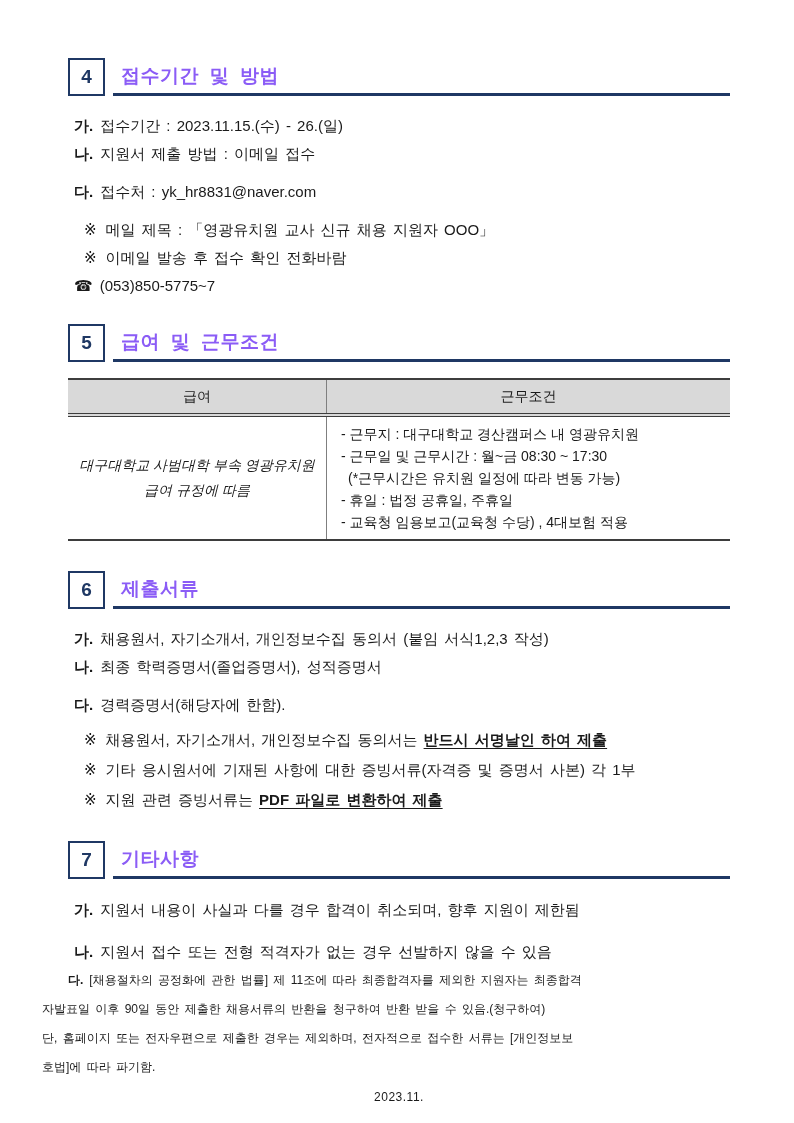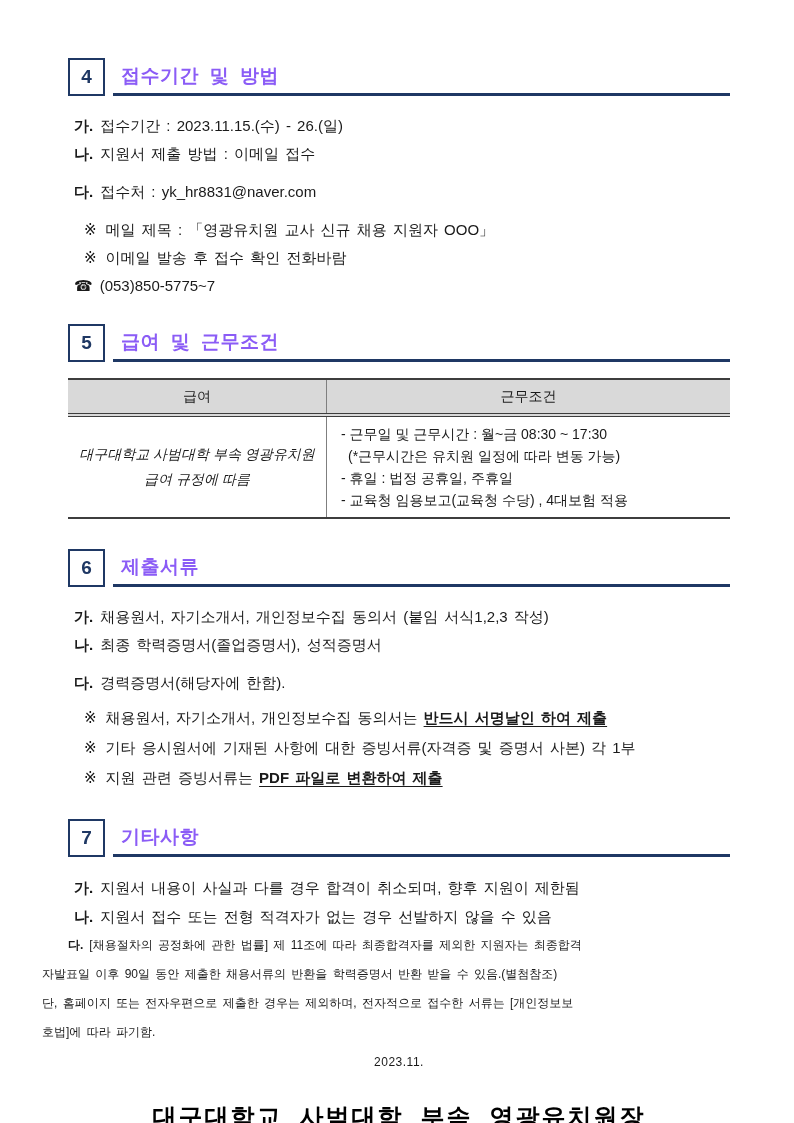--- a/index.html
+++ b/index.html
@@ -123,20 +123,21 @@
       <div class="t-row head">
         <div class="t-c1">급여</div>
         <div class="t-c2">근무조건</div>
       </div>
       <div class="t-row body">
         <div class="t-c1">
           <div>대구대학교 사범대학 부속 영광유치원</div>
           <div>급여 규정에 따름</div>
         </div>
         <div class="t-c2">
+          <div class="cond-line">- 근무지 : 대구대학교 경산캠퍼스 내 영광유치원</div>
           <div class="cond-line">- 근무일 및 근무시간 : 월~금 08:30 ~ 17:30</div>
           <div class="cond-line cond-indent">(*근무시간은 유치원 일정에 따라 변동 가능)</div>
           <div class="cond-line">- 휴일 : 법정 공휴일, 주휴일</div>
           <div class="cond-line">- 교육청 임용보고(교육청 수당) , 4대보험 적용</div>
         </div>
       </div>
     </div>
   </div>
 
   <div class="sec" style="margin-bottom:26px;">
@@ -171,28 +172,28 @@
     <div class="sec-header">
       <div class="sec-numbox">
         <span>7</span>
       </div>
       <div class="sec-title">기타사항</div>
       <div class="sec-rule"></div>
     </div>
     <div class="item" style="line-height:29px;">
       <span class="lbl">가.</span><span>지원서 내용이 사실과 다를 경우 합격이 취소되며, 향후 지원이 제한됨</span>
     </div>
-    <div class="item" style="line-height:29px;">
+    <div class="item" style="line-height:29px;margin-top:13px;">
       <span class="lbl">나.</span><span>지원서 접수 또는 전형 적격자가 없는 경우 선발하지 않을 수 있음</span>
     </div>
     <div class="s7-para">
       <div class="pline pl1">
         <span class="lbl">다.</span><span>[채용절차의 공정화에 관한 법률] 제 11조에 따라 최종합격자를 제외한 지원자는 최종합격</span>
       </div>
-      <div class="pline">자발표일 이후 90일 동안 제출한 채용서류의 반환을 학력증명서 반환 받을 수 있음.(별첨참조)</div>
+      <div class="pline">자발표일 이후 90일 동안 제출한 채용서류의 반환을 청구하여 반환 받을 수 있음.(청구하여)</div>
       <div class="pline">단, 홈페이지 또는 전자우편으로 제출한 경우는 제외하며, 전자적으로 접수한 서류는 [개인정보보</div>
       <div class="pline">호법]에 따라 파기함.</div>
     </div>
   </div>
 
   <div class="f-date">2023.11.</div>
   <div class="f-sign">대구대학교 사범대학 부속 영광유치원장</div>
 
 </div>
 

